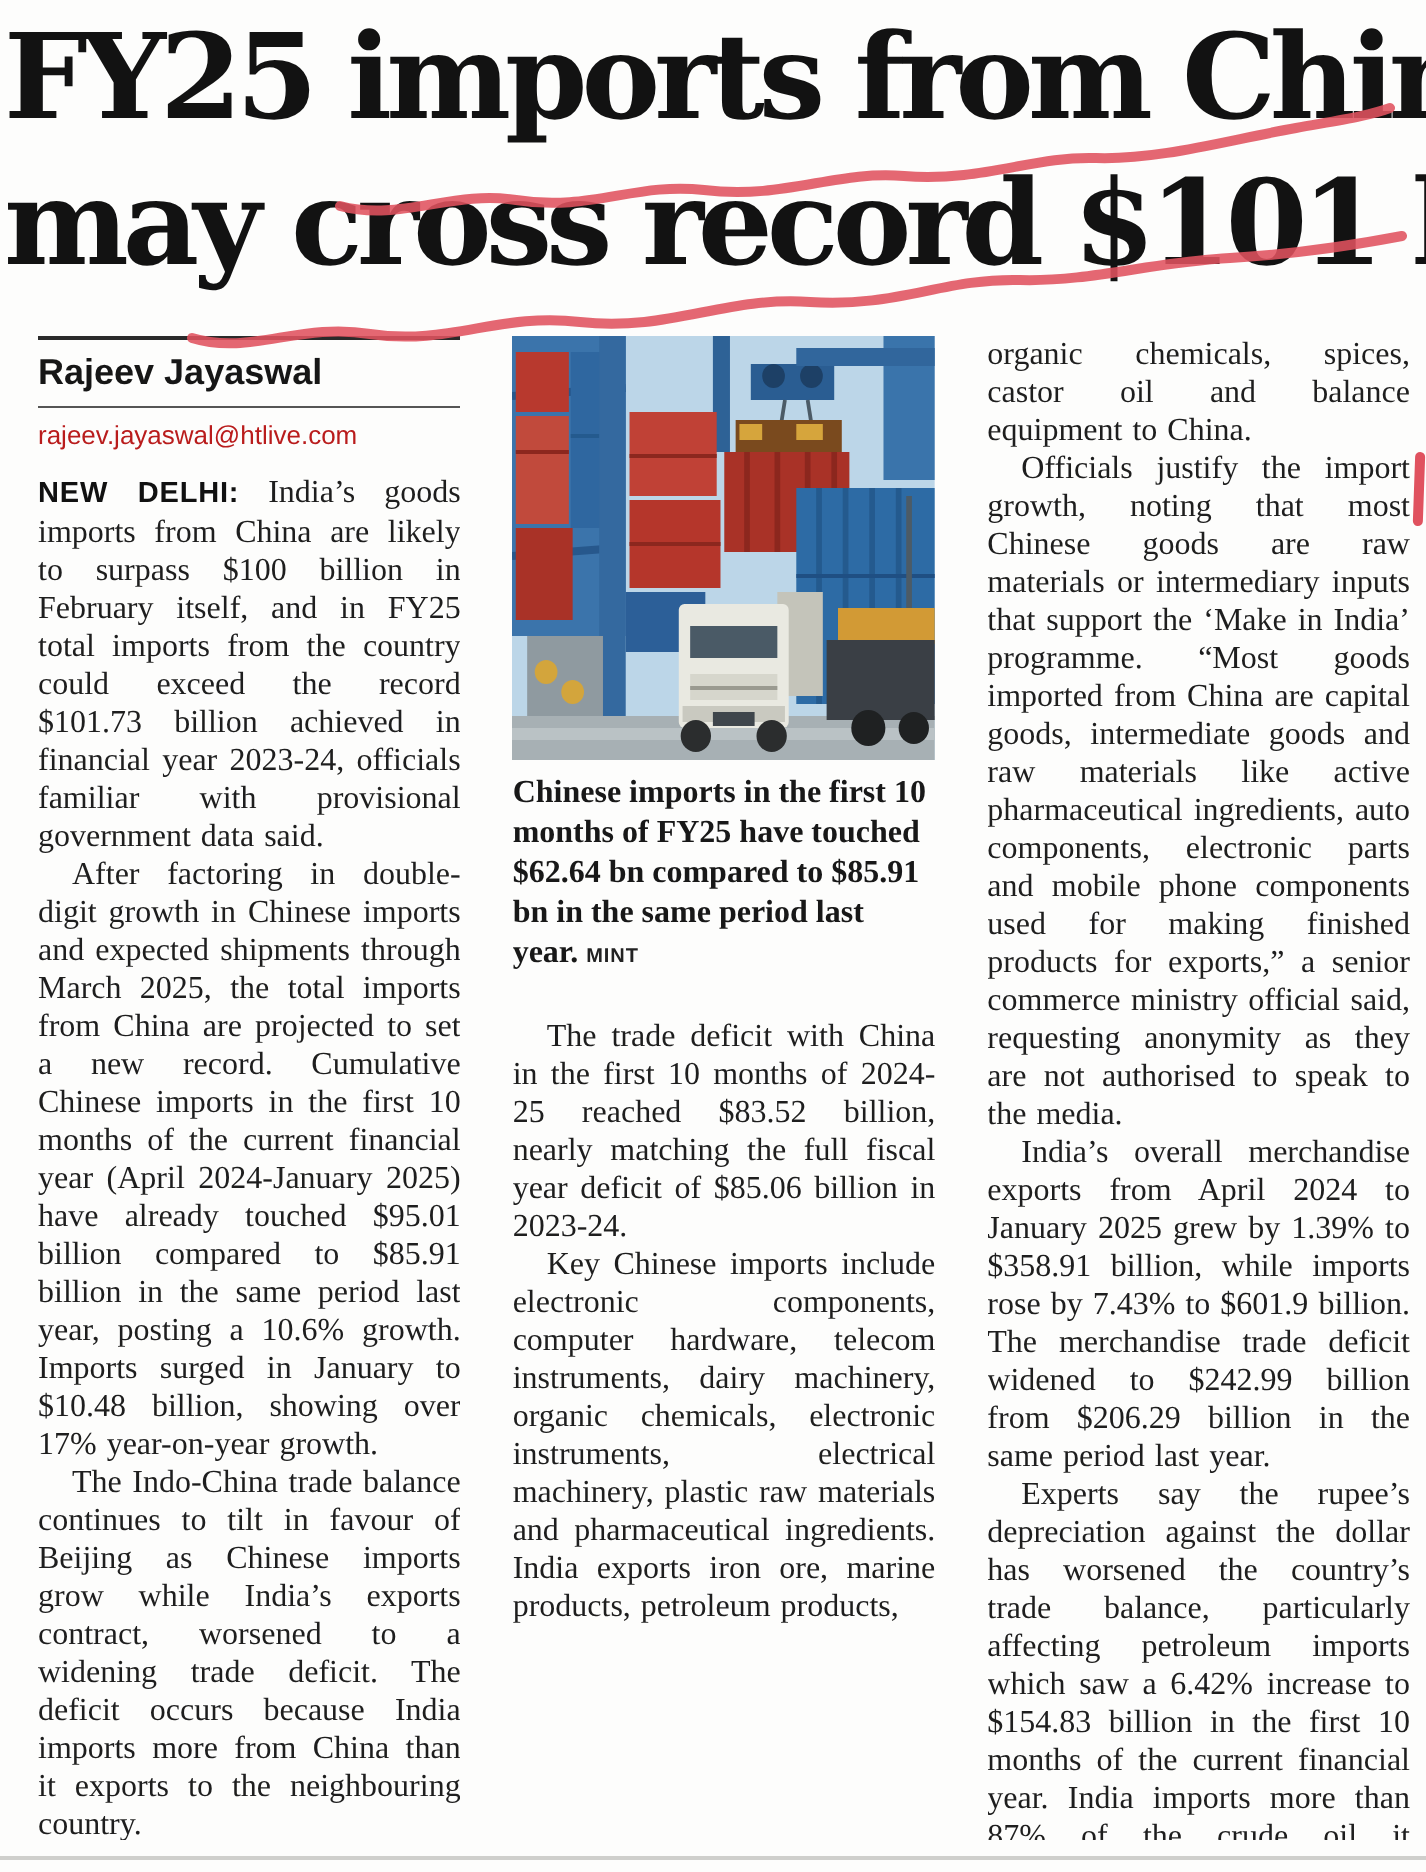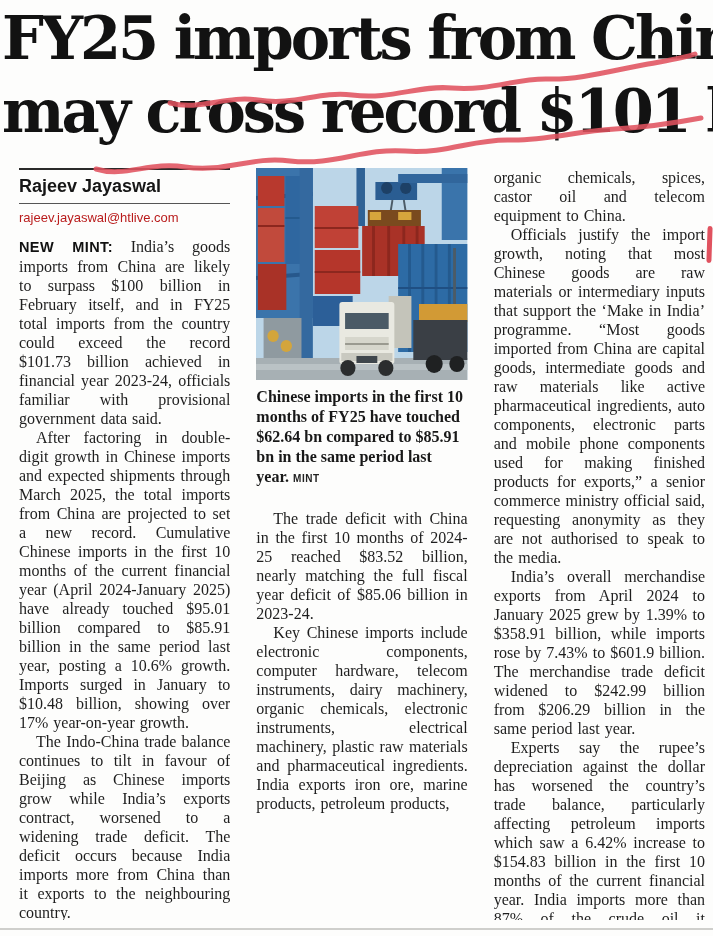--- a/index.html
+++ b/index.html
@@ -83,21 +83,21 @@
   <div class="red-margin-mark" style="background:#e0525f"></div>
 
   <div class="columns">
 
     <div class="col">
       <div class="byline-rule-top"></div>
       <div class="author">Rajeev Jayaswal</div>
       <div class="byline-rule"></div>
       <div class="email">rajeev.jayaswal@htlive.com</div>
 
-      <p class="body"><span class="dateline">NEW MINT:</span> <span>India’s goods imports from China are likely to surpass $100 billion in February itself, and in FY25 total imports from the country could exceed the record $101.73 billion achieved in financial year 2023-24, officials familiar with provisional government data said.</span></p>
+      <p class="body"><span class="dateline">NEW DELHI:</span> <span>India’s goods imports from China are likely to surpass $100 billion in February itself, and in FY25 total imports from the country could exceed the record $101.73 billion achieved in financial year 2023-24, officials familiar with provisional government data said.</span></p>
       <p class="body indent">After factoring in double-digit growth in Chinese imports and expected shipments through March 2025, the total imports from China are projected to set a new record. Cumulative Chinese imports in the first 10 months of the current financial year (April 2024-January 2025) have already touched $95.01 billion compared to $85.91 billion in the same period last year, posting a 10.6% growth. Imports surged in January to $10.48 billion, showing over 17% year-on-year growth.</p>
       <p class="body indent">The Indo-China trade balance continues to tilt in favour of Beijing as Chinese imports grow while India’s exports contract, worsened to a widening trade deficit. The deficit occurs because India imports more from China than it exports to the neighbouring country.</p>
       <p class="body indent">India’s exports to China contracted by 14.85%, from $13.48 billion in April 2023-January</p>
     </div>
 
     <div class="col">
       <figure>
         <svg class="photo" viewBox="0 0 223 212" preserveAspectRatio="none">
 
           <rect x="0" y="0" width="223" height="212" fill="#bcd6e8"></rect>
@@ -172,21 +172,21 @@
         </svg>
         <figcaption><span>Chinese imports in the first 10 months of FY25 have touched $62.64 bn compared to $85.91 bn in the same period last year.</span>
           <span class="credit">MINT</span>
         </figcaption>
       </figure>
       <p class="body indent">The trade deficit with China in the first 10 months of 2024-25 reached $83.52 billion, nearly matching the full fiscal year deficit of $85.06 billion in 2023-24.</p>
       <p class="body indent">Key Chinese imports include electronic components, computer hardware, telecom instruments, dairy machinery, organic chemicals, electronic instruments, electrical machinery, plastic raw materials and pharmaceutical ingredients. India exports iron ore, marine products, petroleum products,</p>
     </div>
 
     <div class="col">
-      <p class="body">organic chemicals, spices, castor oil and telecom equipment to China.</p>
+      <p class="body">organic chemicals, spices, castor oil and balance equipment to China.</p>
       <p class="body indent">Officials justify the import growth, noting that most Chinese goods are raw materials or intermediary inputs that support the ‘Make in India’ programme. “Most goods imported from China are capital goods, intermediate goods and raw materials like active pharmaceutical ingredients, auto components, electronic parts and mobile phone components used for making finished products for exports,” a senior commerce ministry official said, requesting anonymity as they are not authorised to speak to the media.</p>
       <p class="body indent">India’s overall merchandise exports from April 2024 to January 2025 grew by 1.39% to $358.91 billion, while imports rose by 7.43% to $601.9 billion. The merchandise trade deficit widened to $242.99 billion from $206.29 billion in the same period last year.</p>
       <p class="body indent">Experts say the rupee’s depreciation against the dollar has worsened the country’s trade balance, particularly affecting petroleum imports which saw a 6.42% increase to $154.83 billion in the first 10 months of the current financial year. India imports more than 87% of the crude oil it processes and pays in dollars.</p>
     </div>
 
   </div>
 
   <div class="bottom-rule"></div>
 </div>
 

